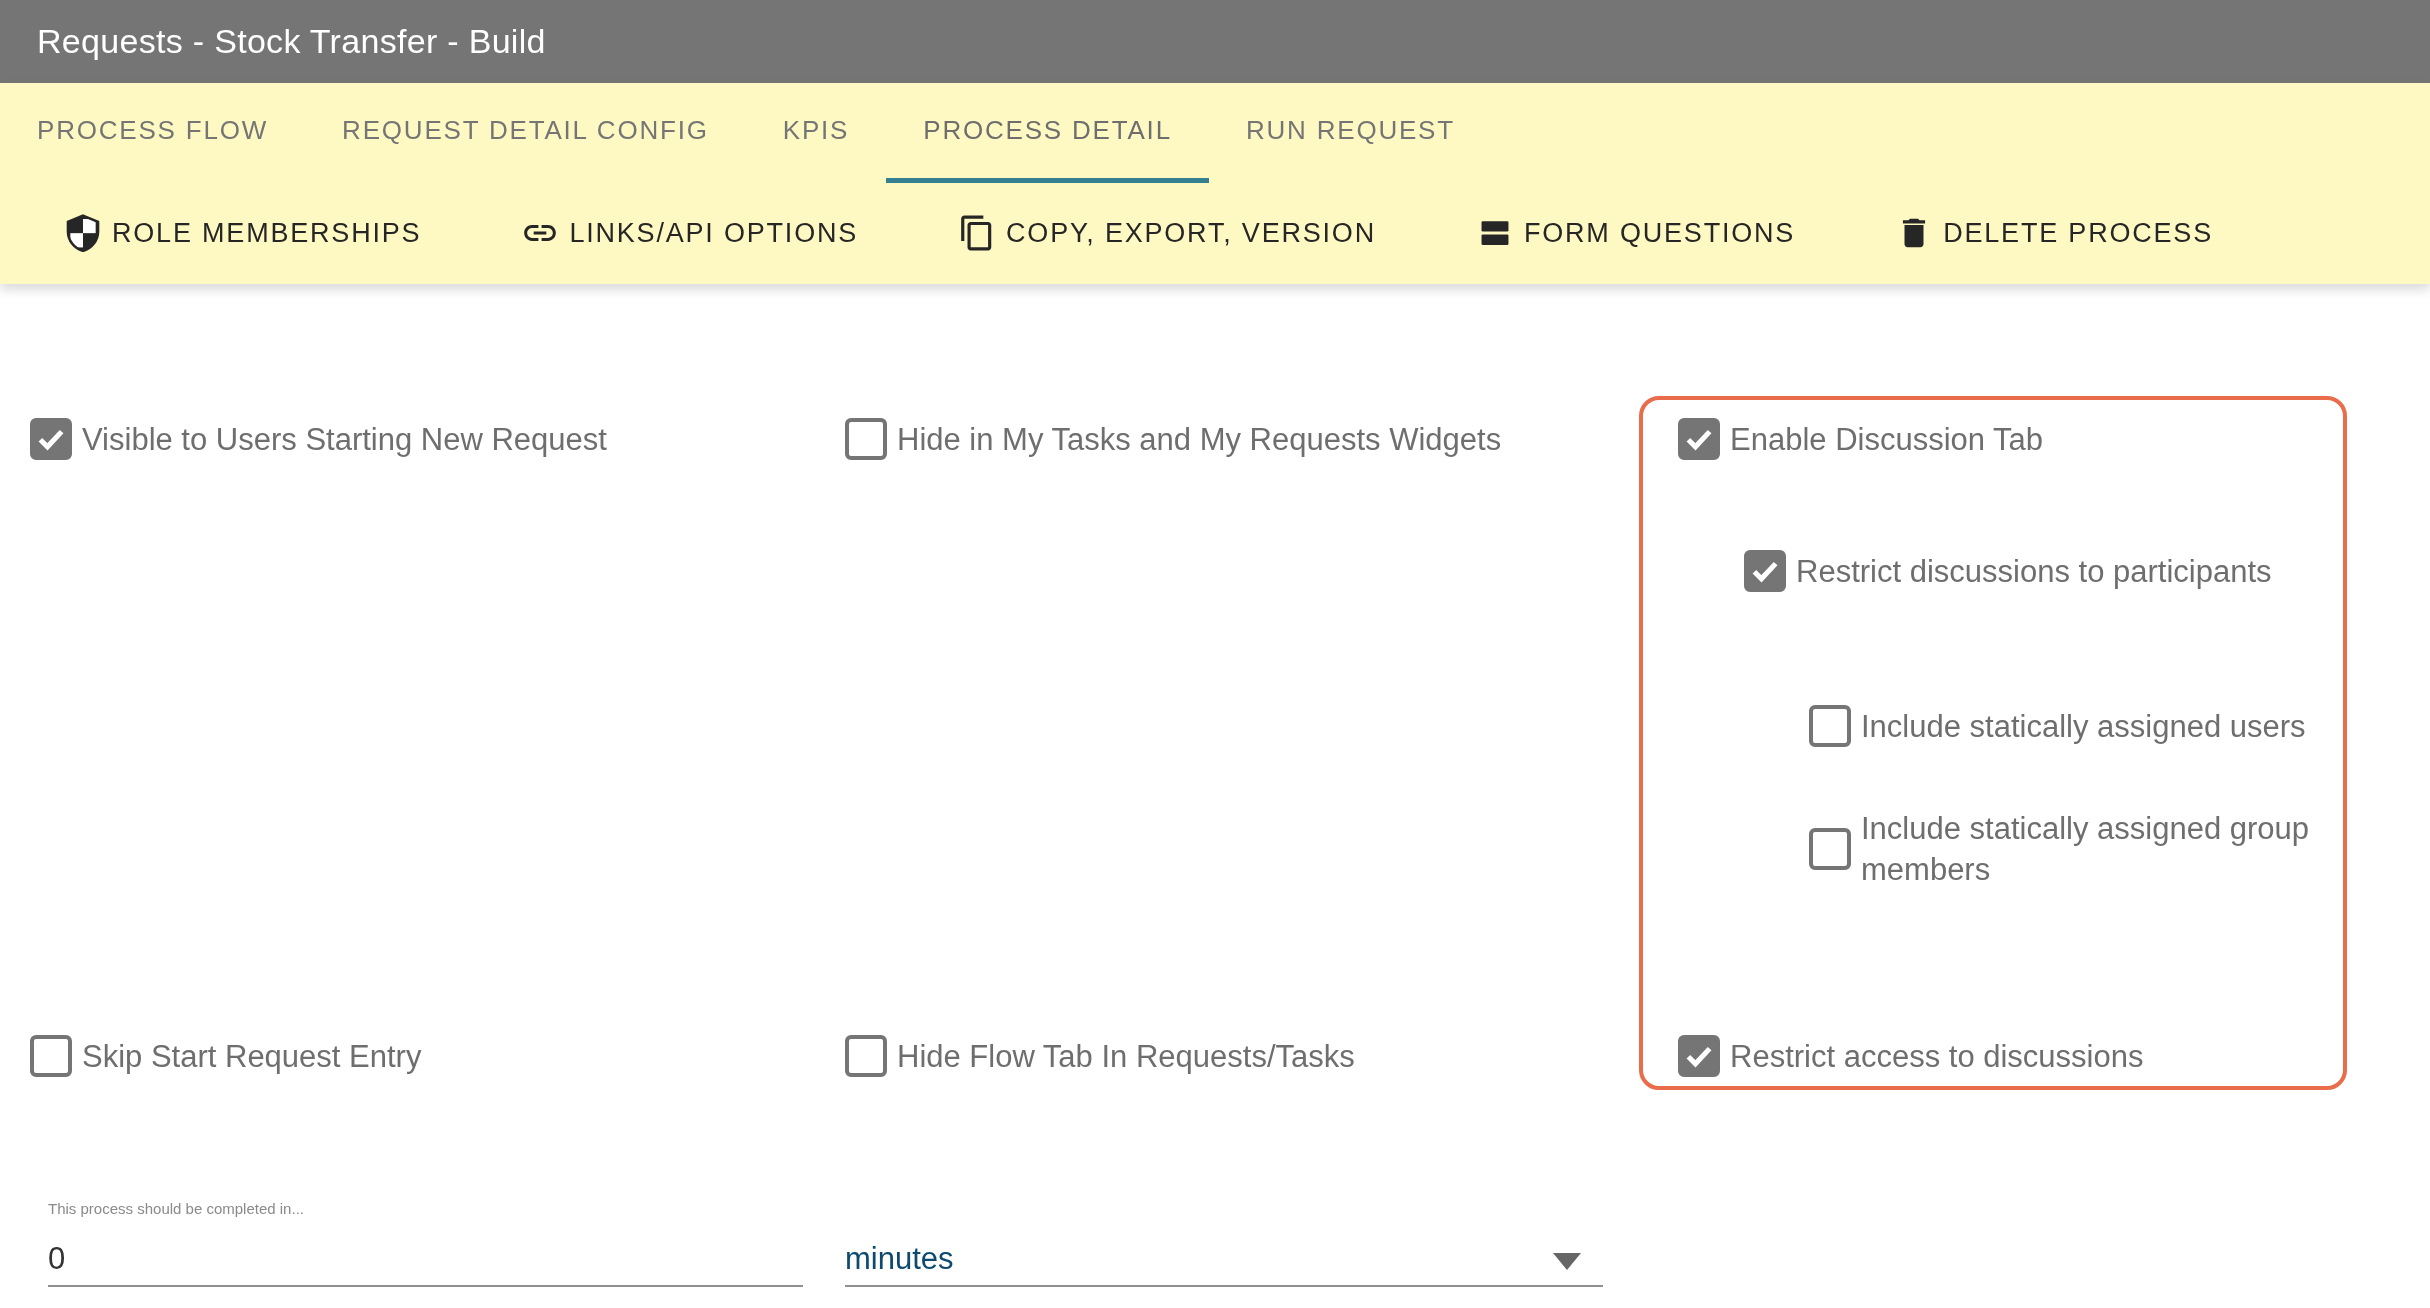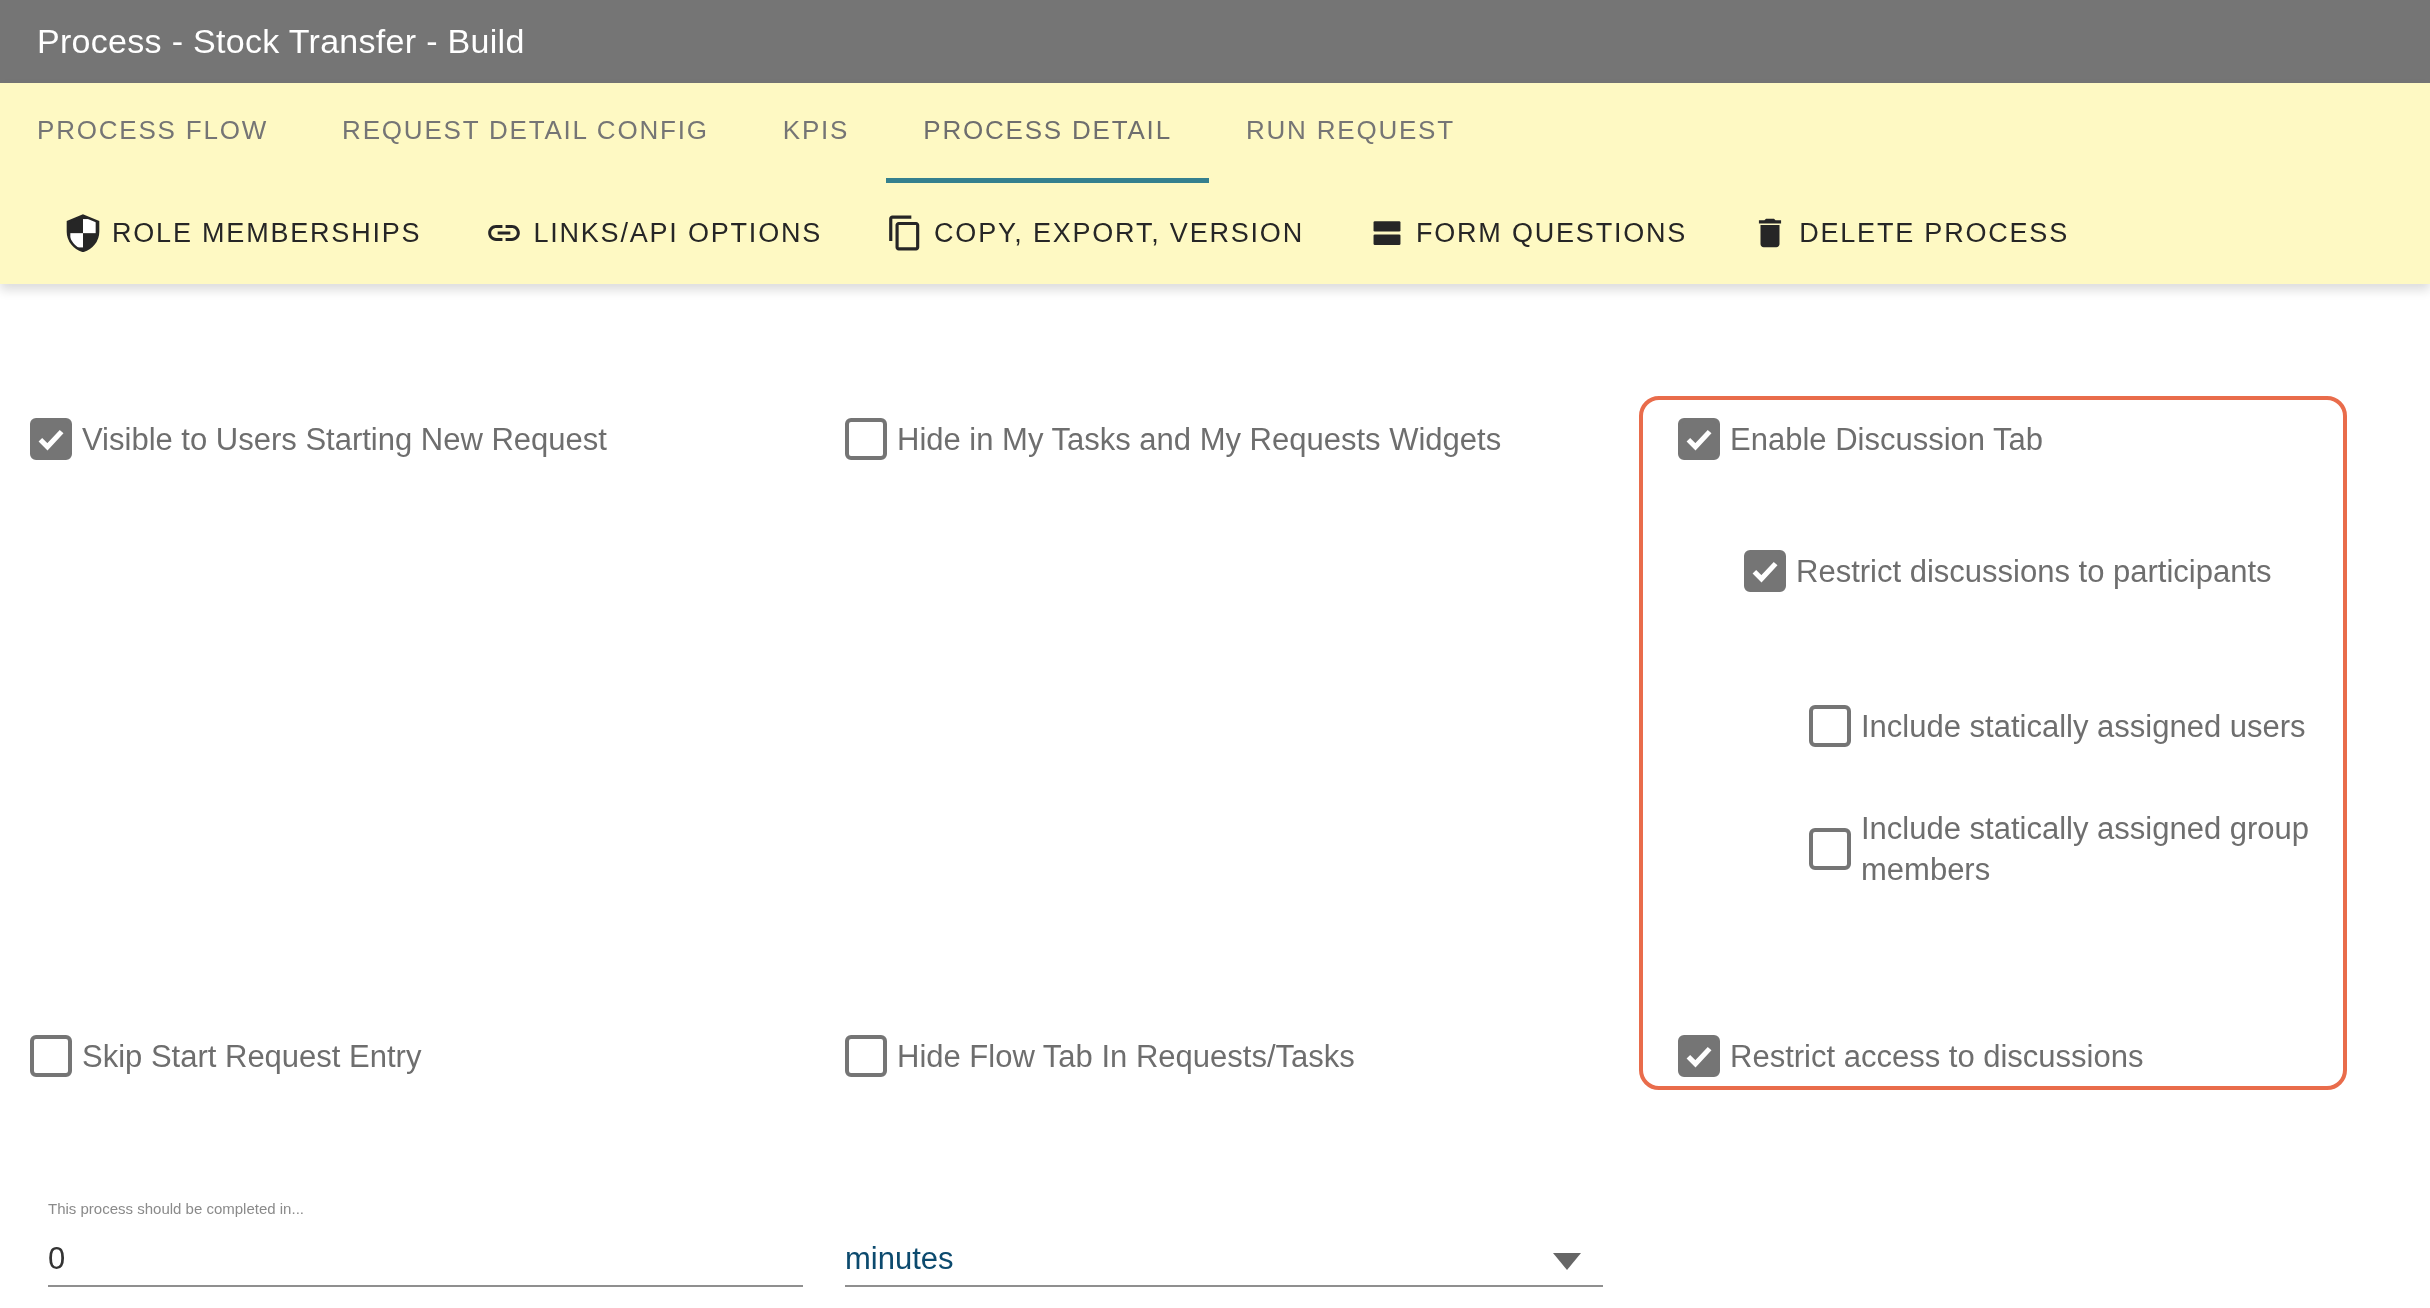--- a/index.html
+++ b/index.html
@@ -24,21 +24,21 @@
     position:absolute;left:0;top:83px;width:2430px;height:201px;background:#fef9c3;
     box-shadow:0 6px 10px rgba(0,0,0,0.14);
   }
   .tabs{height:100px;display:flex;align-items:stretch;}
   .tab{
     display:flex;align-items:center;padding:0 37px;cursor:pointer;
     color:#757575;font-size:26px;font-weight:500;letter-spacing:1.8px;
     text-transform:uppercase;box-sizing:border-box;border-bottom:5px solid transparent;
   }
   .tab.active{border-bottom-color:#35808e;color:#6e6e6e;}
-  .toolbar{height:100px;display:flex;align-items:center;padding-left:64px;gap:64px;}
+  .toolbar{height:100px;display:flex;align-items:center;padding-left:64px;gap:100px;}
   .tool-btn{
     display:flex;align-items:center;gap:10px;cursor:pointer;
     color:#262626;font-size:27px;font-weight:500;letter-spacing:1.8px;text-transform:uppercase;
   }
   .tool-btn svg{width:38px;height:38px;flex:0 0 auto;}
 
   
   .cb-row{position:absolute;display:flex;align-items:center;gap:10px;cursor:pointer;}
   .cb{
     width:42px;height:42px;box-sizing:border-box;border:4px solid #757575;border-radius:6px;
@@ -74,21 +74,21 @@
   .caret{
     position:absolute;right:22px;top:20px;width:0;height:0;
     border-left:14px solid transparent;border-right:14px solid transparent;
     border-top:17px solid #666666;
   }
 </style>
 </head>
 <body>
 
 <div class="titlebar">
-  <div class="title">Process - Stock Transfer - Build</div>
+  <div class="title">Requests - Stock Transfer - Build</div>
 </div>
 
 <div class="header">
   <div class="tabs">
     <div class="tab">PROCESS FLOW</div>
     <div class="tab">REQUEST DETAIL CONFIG</div>
     <div class="tab">KPIS</div>
     <div class="tab active">PROCESS DETAIL</div>
     <div class="tab">RUN REQUEST</div>
   </div>

